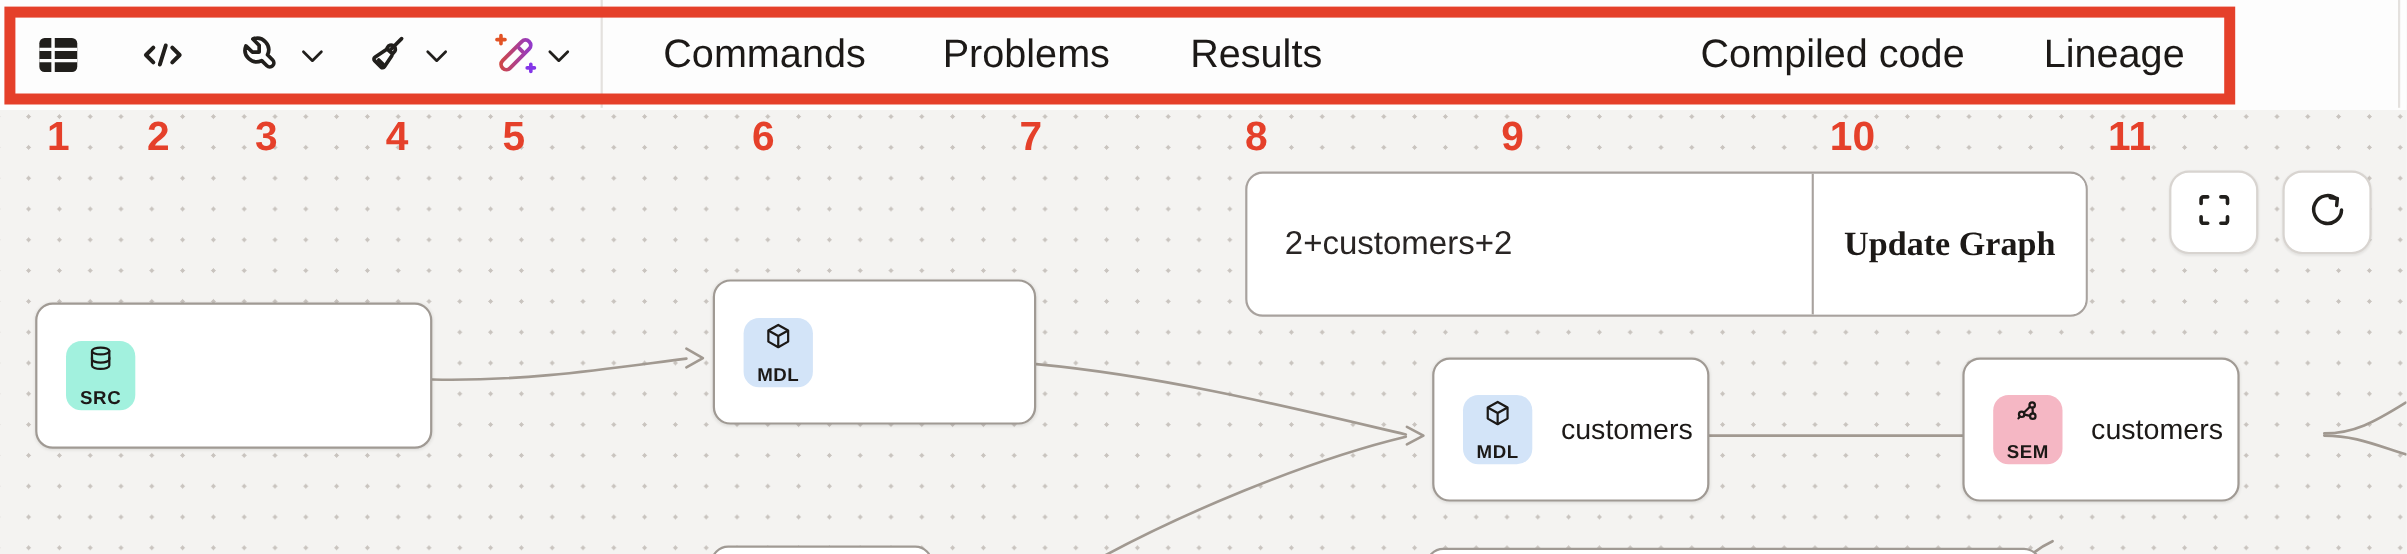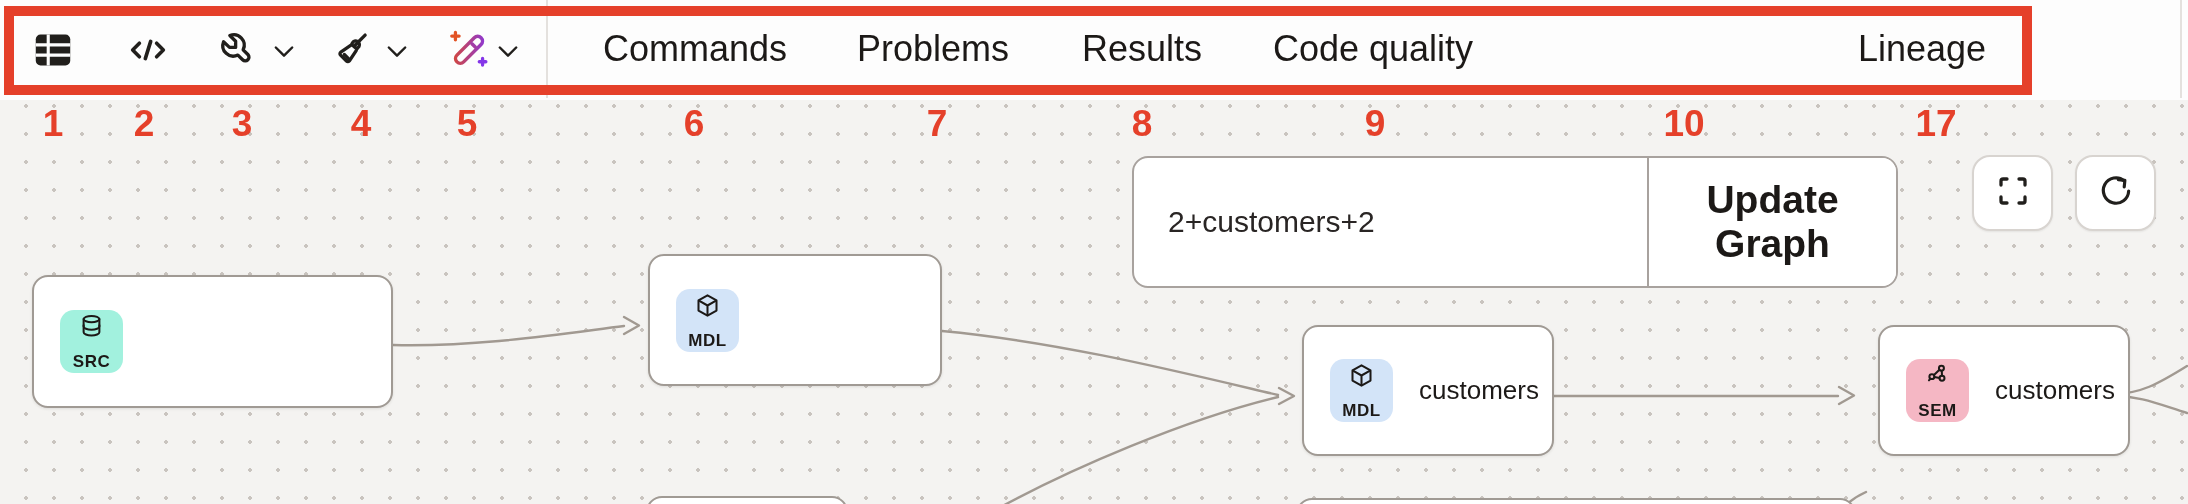--- a/index.html
+++ b/index.html
@@ -74,22 +74,22 @@
     box-sizing:border-box;display:flex;z-index:3;overflow:hidden;
   }
   .filter-input{
     flex:0 0 479px;border:none;outline:none;background:transparent;
     font-family:"Liberation Sans","DejaVu Sans",sans-serif;
     font-size:30px;color:#292524;padding:0 0 0 34px;
   }
   .filter-sep{width:2px;background:#a8a29e;}
   .update-btn{
     flex:1;border:none;background:#ffffff;cursor:pointer;
-    font-family:Liberation Sans, sans-serif;
-    font-size:39px;font-weight:700;color:#1c1917;
+    font-family:Liberation Serif, serif;
+    font-size:31px;font-weight:700;color:#1c1917;
   }
   
   .ctrl-btn{
     position:absolute;top:155px;width:81px;height:76px;background:#ffffff;
     border:2px solid #d8d4d0;border-radius:18px;box-sizing:border-box;
     display:flex;align-items:center;justify-content:center;cursor:pointer;
     box-shadow:0 1px 2px rgba(28,25,23,.07);z-index:3;
   }
 </style>
 </head>
@@ -167,38 +167,38 @@
       <svg width="28" height="28" viewBox="0 0 24 24" fill="none" stroke="#211f1c" stroke-width="2.1" stroke-linecap="round" stroke-linejoin="round">
           <path d="M5 9 L12 16 L19 9"></path>
         </svg>
     </span>
 
     <div class="toolbar-divider"></div>
 
     <div class="tab" style="left:695px">Commands</div>
     <div class="tab" style="left:1142px">Results</div>
     <div class="tab" style="left:933px">Problems</div>
-    <div class="tab" style="left:1373px">Code quality</div>
+    <div class="tab" style="left:1666px">Compiled code</div>
     <div class="tab" style="left:1922px">Lineage</div>
 
     <div class="toolbar-right-divider"></div>
   </div>
 
   <div class="anno-box"></div>
   <div class="anno-num" style="left:53px">1</div>
   <div class="anno-num" style="left:144px">2</div>
   <div class="anno-num" style="left:242px">3</div>
   <div class="anno-num" style="left:361px">4</div>
   <div class="anno-num" style="left:467px">5</div>
   <div class="anno-num" style="left:694px">6</div>
   <div class="anno-num" style="left:937px">7</div>
   <div class="anno-num" style="left:1142px">8</div>
   <div class="anno-num" style="left:1375px">9</div>
   <div class="anno-num" style="left:1684px">10</div>
-  <div class="anno-num" style="left:1936px">17</div>
+  <div class="anno-num" style="left:1936px">11</div>
 
   <div class="canvas"></div>
 
   <svg class="edges" viewBox="0 0 2188 504" fill="none" stroke="#a19991" stroke-width="2.4" stroke-linecap="round" stroke-linejoin="round">
     <path d="M393 345 C480 347 560 334 624 326"></path>
     <path d="M624 317 L639 325.5 L624 334"></path>
     <path d="M942 331 C1060 342 1180 372 1278 395"></path>
     <path d="M988 514 C1070 468 1190 418 1278 397"></path>
     <path d="M1279 388 L1294 396 L1279 404"></path>
     <path d="M1554 396 L1838 396"></path>
@@ -264,21 +264,21 @@
         <svg width="27" height="27" viewBox="0 0 24 24" fill="none" stroke="#1c1917" stroke-width="1.8" stroke-linejoin="round">
           <path d="M12 3 L20 7.5 V16.5 L12 21 L4 16.5 V7.5 Z"></path>
           <path d="M4 7.5 L12 12 L20 7.5 M12 12 V21"></path>
         </svg>
       </span>
       <span class="badge-label">MDL</span>
     </div>
     <span class="node-title">customers</span>
   </div>
 
-  <div class="node" style="left:1878px;top:325px;width:252px;height:131px">
+  <div class="node" style="left:1784px;top:325px;width:252px;height:131px">
     <div class="badge badge-sem">
       <span>
         <svg width="27" height="27" viewBox="0 0 24 24" fill="none" stroke="#1c1917" stroke-width="1.8" stroke-linecap="round">
           <circle cx="7" cy="13" r="2.2"></circle>
           <circle cx="15.5" cy="5.5" r="2.2"></circle>
           <circle cx="16" cy="14.5" r="2.2"></circle>
           <path d="M8.9 11.6 L13.7 6.9 M9.2 13.3 L13.8 14.3 M15.8 7.7 L16 12.3"></path>
           <path d="M5.6 14.9 L4.4 16.3"></path>
         </svg>
       </span>

